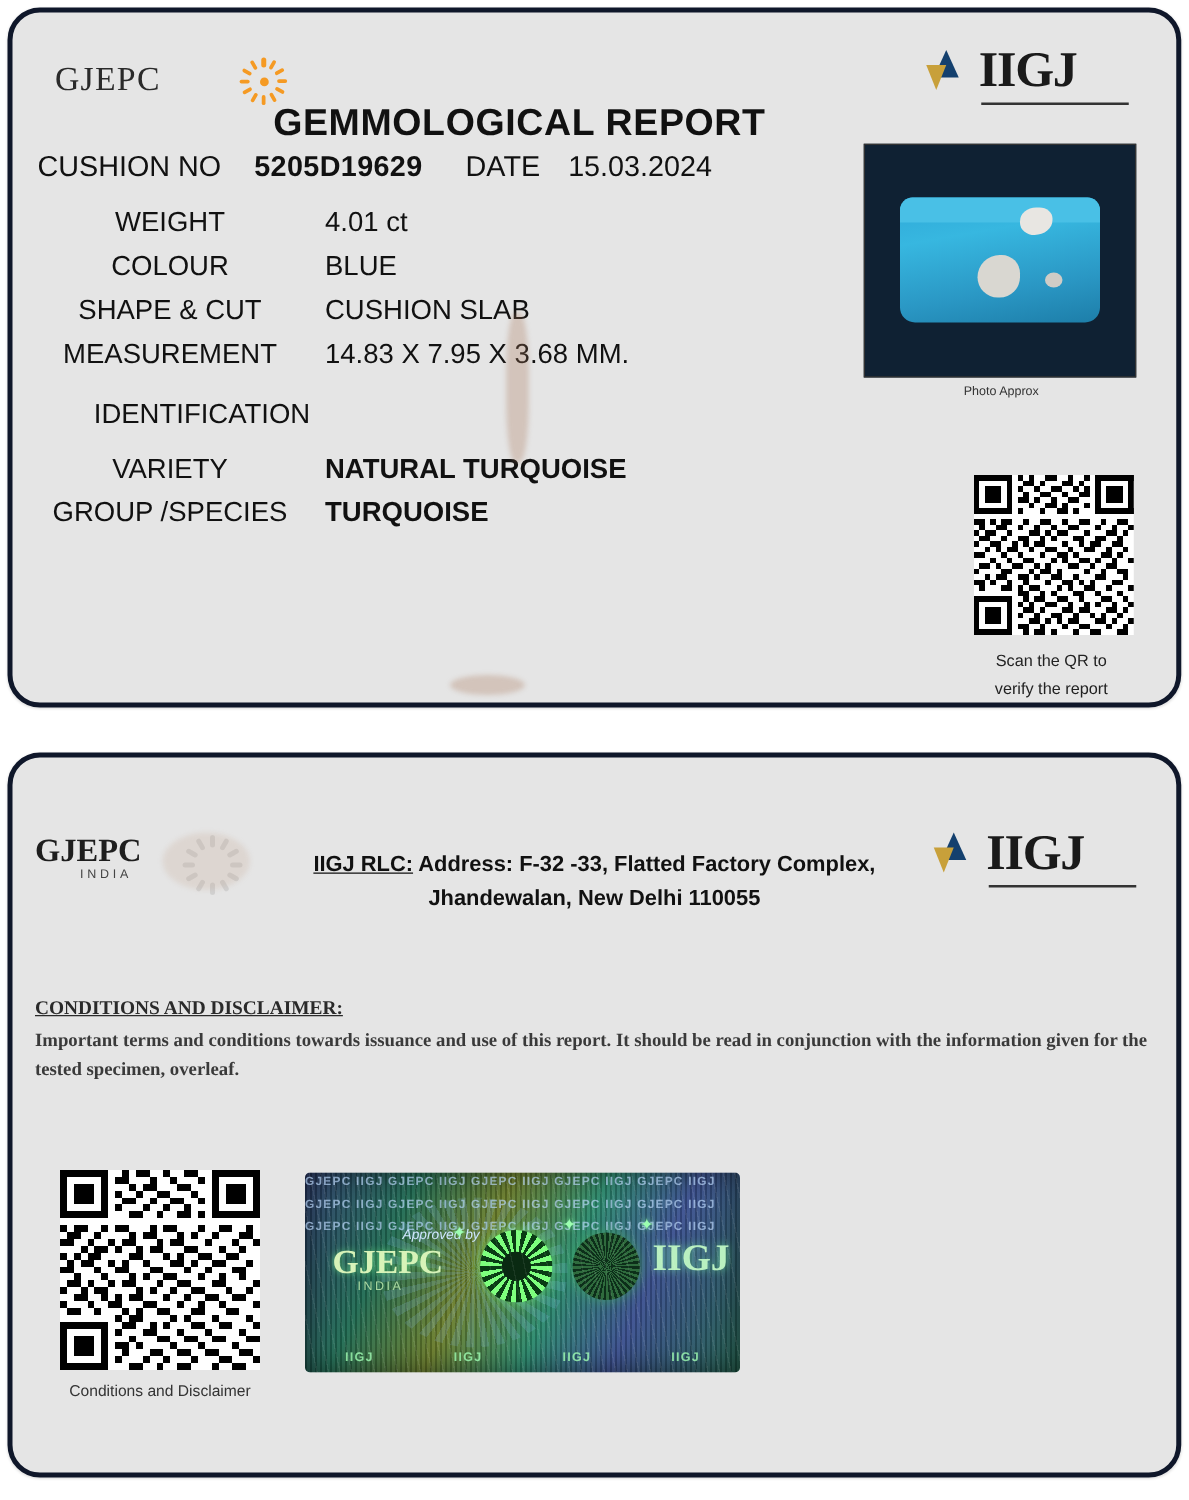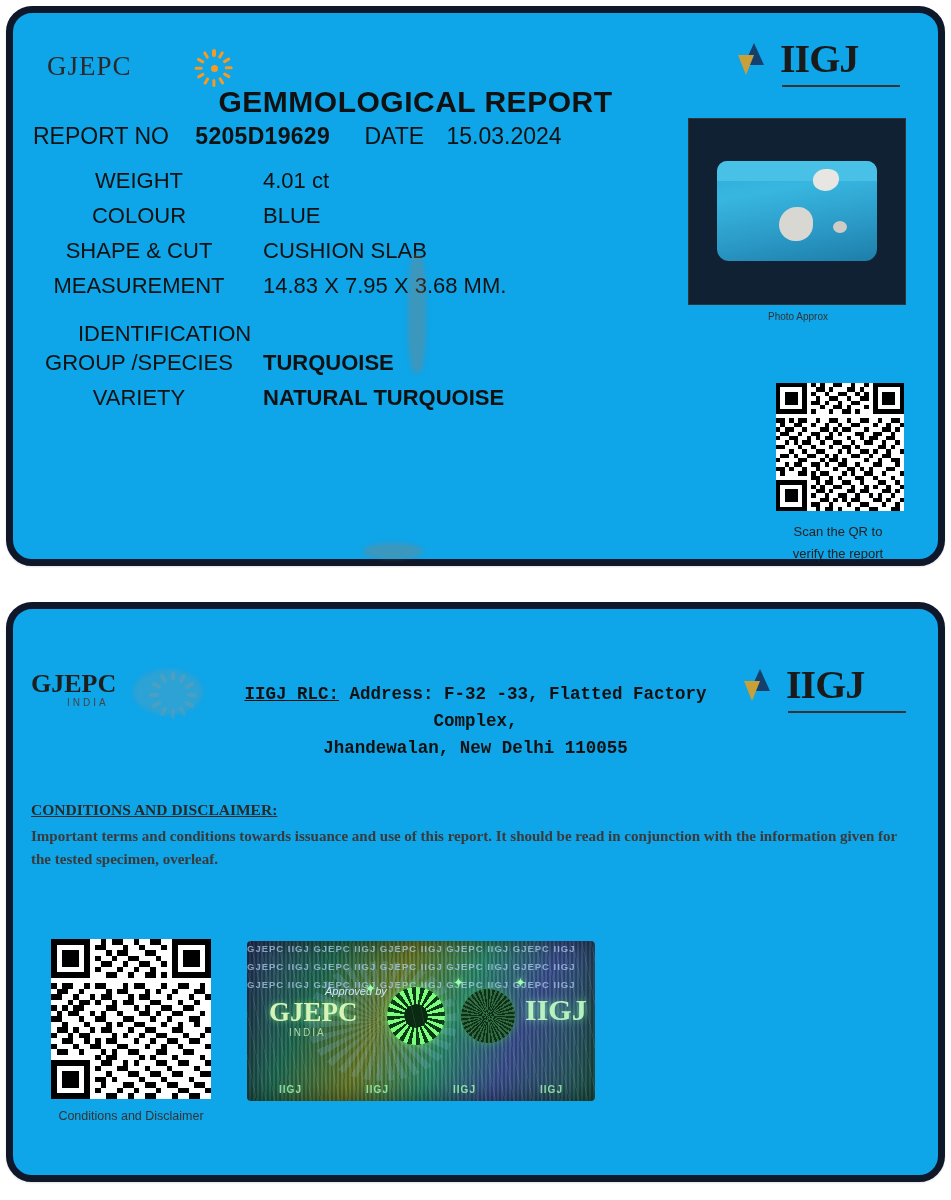--- a/index.html
+++ b/index.html
@@ -13,22 +13,22 @@
     font-family: "Liberation Sans", sans-serif;
     color: #111;
     position: relative;
     overflow: hidden;
   }
 
   .card {
     position: absolute;
     left: 6px;
     width: 939px;
-    background: #0ea5e9;
-    border: 7px solid #0f172a;
+    background: #e5e5e5;
+    border: 4px solid #0f172a;
     border-radius: 26px;
     box-shadow: 0 1px 2px rgba(0,0,0,0.12);
     box-sizing: border-box;
   }
 
   
   .card-front {
     top: 6px;
     height: 560px;
   }
@@ -172,21 +172,21 @@
     white-space: nowrap;
   }
   .field-value {
     flex: 1;
     white-space: pre-wrap;
   }
   .bold { font-weight: bold; }
 
   .ident-head {
     margin-top: 22px;
-    margin-bottom: 3px;
+    margin-bottom: 18px;
     font-size: 22px;
     padding-left: 45px;
   }
   .gap-row { margin-top: 26px; }
 
   
   .photo-box {
     position: absolute;
     right: 32px;
     top: 105px;
@@ -317,21 +317,21 @@
     top: 52px;
     width: 170px;
     height: 50px;
   }
 
   .addr-block {
     position: absolute;
     left: 0; right: 0;
     top: 72px;
     text-align: center;
-    font-family: Liberation Mono, monospace;
+    font-family: Liberation Sans, sans-serif;
     font-size: 17.5px;
     font-weight: bold;
     color: #111;
     line-height: 1.55;
     padding: 0 210px;
     box-sizing: border-box;
   }
   .addr-line1 .u { text-decoration: underline; }
   .addr-line3 {
     margin-top: 4px;
@@ -530,21 +530,21 @@
       <div class="tri1"></div>
       <div class="tri2"></div>
     </div>
     <div class="iigj-word">IIGJ</div>
     <div class="iigj-rule"></div>
   </div>
 
   <div class="report-title">GEMMOLOGICAL REPORT</div>
 
   <div class="report-no-row">
-    <span class="report-no-label">REPORT NO</span>
+    <span class="report-no-label">CUSHION NO</span>
     <span class="report-no-value">5205D19629</span>
     <span class="date-label">DATE</span>
     <span class="date-value">15.03.2024</span>
   </div>
 
   <div class="fields">
 
     <div class="field-row">
       <div class="field-label">WEIGHT</div>
       <div class="field-value">4.01 ct</div>
@@ -561,27 +561,27 @@
     </div>
 
     <div class="field-row">
       <div class="field-label">MEASUREMENT</div>
       <div class="field-value">14.83 X 7.95 X 3.68 MM.</div>
     </div>
 
     <div class="ident-head">IDENTIFICATION</div>
 
     <div class="field-row">
+      <div class="field-label">VARIETY</div>
+      <div class="field-value bold">NATURAL TURQUOISE</div>
+    </div>
+
+    <div class="field-row">
       <div class="field-label">GROUP /SPECIES</div>
       <div class="field-value bold">TURQUOISE</div>
-    </div>
-
-    <div class="field-row">
-      <div class="field-label">VARIETY</div>
-      <div class="field-value bold">NATURAL TURQUOISE</div>
     </div>
 
 
   </div>
 
   <div class="photo-box">
     <div class="gem">
       <div class="blot1"></div>
       <div class="blot2"></div>
       <div class="blot3"></div>

